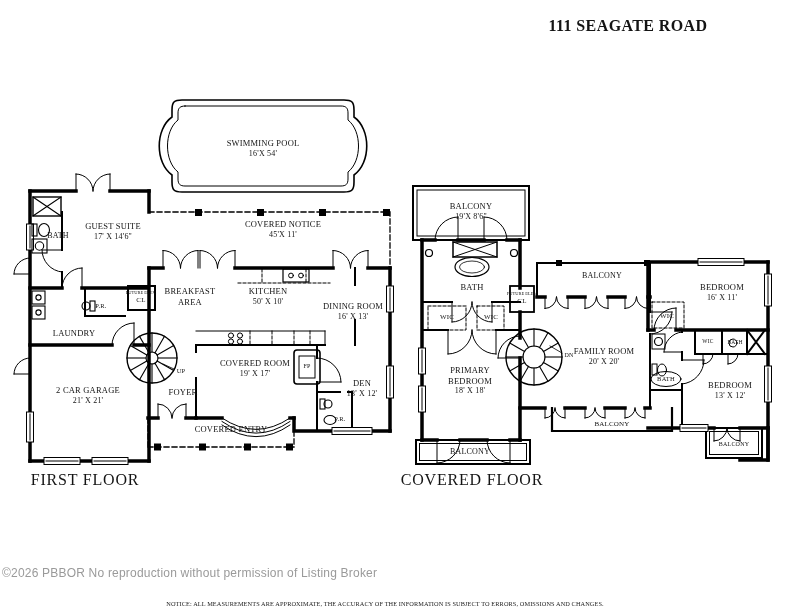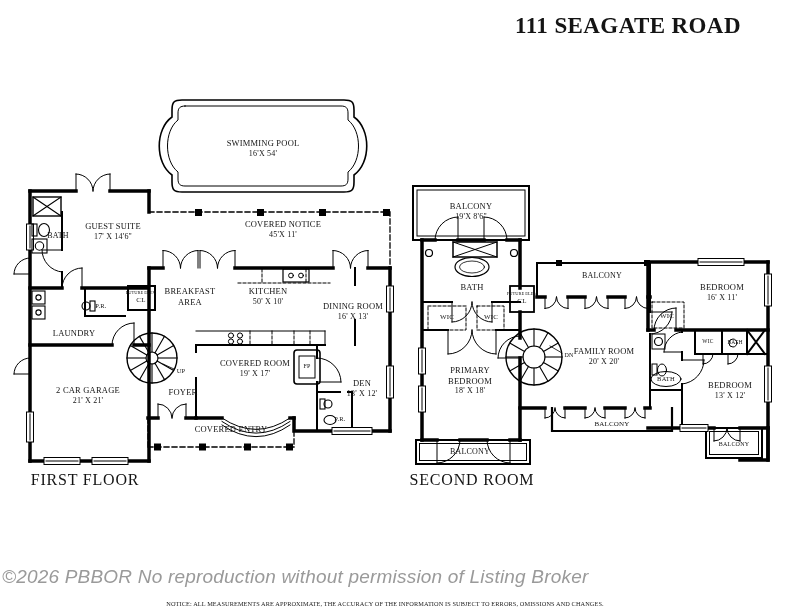--- a/index.html
+++ b/index.html
@@ -7,23 +7,23 @@
         font-family:"Liberation Serif",serif;}
   .plan svg{position:absolute;left:0;top:0;}
   .lbl{position:absolute;transform:translate(-50%,-50%);text-align:center;
        color:#141414;white-space:nowrap;line-height:1.25;font-size:8.5px;
        letter-spacing:.2px;z-index:5;}
   .lbl span{display:block;text-align:center;}
   .lbl .dims{font-size:8px;}
   .s8{font-size:8px}.s7{font-size:7px}.s65{font-size:6.5px}.s6{font-size:6px}
   .s55{font-size:5.5px}.s45{font-size:4.5px;letter-spacing:0;}
   .big{font-size:16px;letter-spacing:.8px;}
-  .title{font-size:23px;font-weight:bold;letter-spacing:.4px;}
+  .title{font-size:16px;font-weight:bold;letter-spacing:.4px;}
   .copyright{position:absolute;left:2px;top:566px;font-family:"Liberation Sans",sans-serif;
-       font-size:19px;color:#9a9a9a;letter-spacing:.2px;white-space:nowrap;z-index:5;font-style:italic;}
+       font-size:12px;color:#9a9a9a;letter-spacing:.2px;white-space:nowrap;z-index:5;}
   .notice{position:absolute;left:385px;top:603px;transform:translate(-50%,-50%);
        font-size:6.3px;color:#222;white-space:nowrap;letter-spacing:.1px;z-index:5;}
 </style>
 </head>
 <body>
 
 <div class="plan">
 
 <svg width="792" height="612" viewBox="0 0 792 612">
   <g stroke="#000" fill="none" stroke-linecap="square">
@@ -376,18 +376,18 @@
 <div class="lbl s55" style="left:708px;top:341px">WIC</div>
 <div class="lbl s55" style="left:735px;top:342px">BATH</div>
 <div class="lbl s65" style="left:666px;top:379px">BATH</div>
 <div class="lbl" style="left:730px;top:390px">
   <span>BEDROOM</span>
       <span class="dims">13' X 12'</span>
 </div>
 <div class="lbl s7" style="left:612px;top:424px">BALCONY</div>
 <div class="lbl s8" style="left:470px;top:452px">BALCONY</div>
 <div class="lbl s6" style="left:734px;top:445px">BALCONY</div>
-<div class="lbl big" style="left:472px;top:480px">SECOND ROOM</div>
+<div class="lbl big" style="left:472px;top:480px">COVERED FLOOR</div>
 
 <div class="copyright">©2026 PBBOR No reproduction without permission of Listing Broker</div>
 <div class="notice">NOTICE: ALL MEASUREMENTS ARE APPROXIMATE, THE ACCURACY OF THE INFORMATION IS SUBJECT TO ERRORS, OMISSIONS AND CHANGES.</div>
 
 </div>
 
 </body></html>

